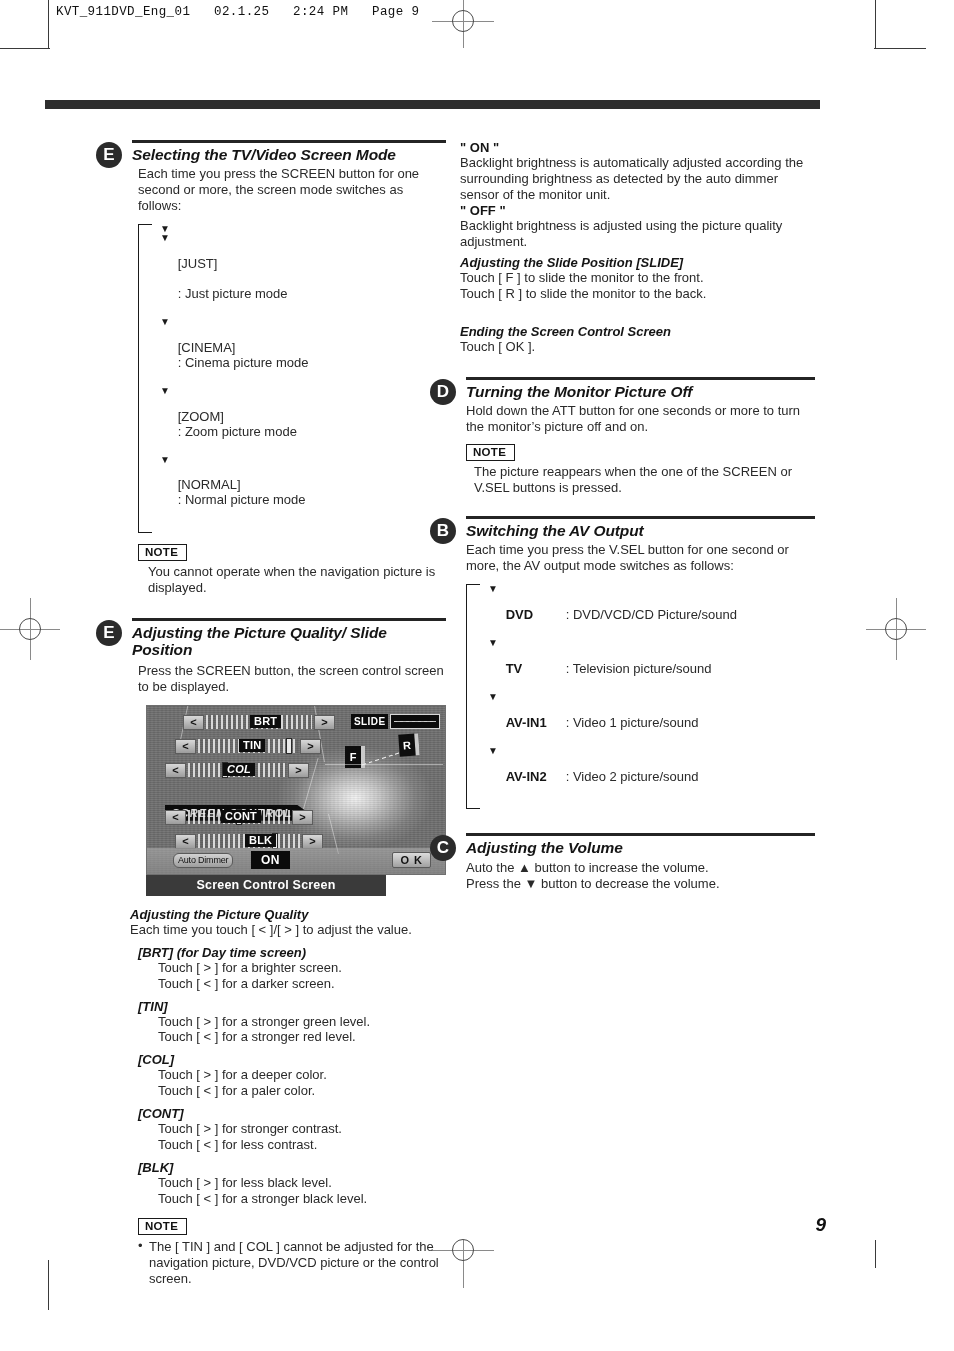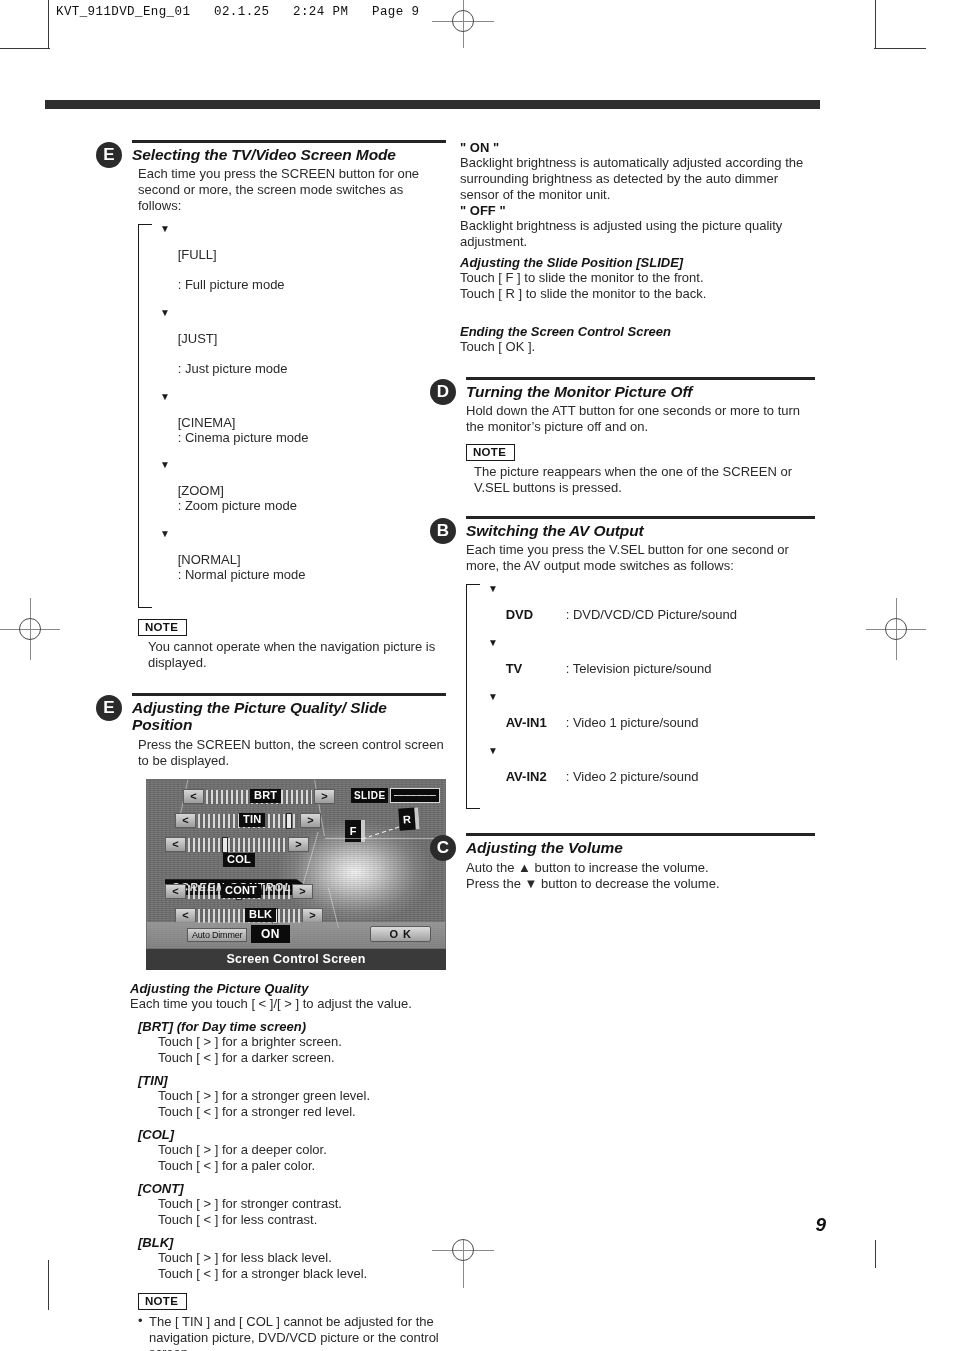--- a/index.html
+++ b/index.html
@@ -80,21 +80,21 @@
   }
   .flow-arrow { font-size:10px; line-height:9px; color:#1a1a1a; padding-left:4px; }
   .flow-row { font-size:13px; line-height:1.15; color:#2a2a2a; white-space:pre; }
   .flow-row b { font-weight:bold; color:#151515; }
 
   
   .figure { margin:10px 0 0 50px; width:300px; }
   .fig-shot { position:relative; width:300px; height:170px; overflow:hidden;
               background:#8e8e8e; border:1px solid #6f6f6f; }
   .fig-cap {
-    width:300px; background:#3a3a3a; color:#ffffff;
+    width:240px; background:#3a3a3a; color:#ffffff;
     font-size:12.5px; font-weight:bold; text-align:center;
     padding:3px 0 4px 0; letter-spacing:0.2px;
   }
 
   
   .scr-bg { position:absolute; inset:0;
     background:
       radial-gradient(ellipse 78px 52px at 208px 92px, #f2f2f2 0%, #c8c8c8 30%, #9a9a9a 58%, #7e7e7e 78%, #6e6e6e 100%),
       linear-gradient(160deg, #8d8d8d 0%, #7c7c7c 40%, #909090 70%, #787878 100%);
   }
@@ -139,21 +139,21 @@
     border-right:4px solid #c9c9c9; }
   .dash-arrow { position:absolute; height:1px;
     background-image:repeating-linear-gradient(90deg,#f0f0f0 0 4px, transparent 4px 7px); }
   .dimmer-key {
     position:absolute; background:linear-gradient(#d2d2d2,#9d9d9d); border:1px solid #5a5a5a;
     color:#111; font-size:9px; padding:1px 4px; line-height:1.15; letter-spacing:-0.2px;
   }
   .on-chip { position:absolute; background:#0b0b0b; color:#fff; font-size:12px; font-weight:bold;
     padding:2px 10px; letter-spacing:0.5px; }
   .ok-key { position:absolute; background:linear-gradient(#dcdcdc,#a0a0a0); border:1px solid #5a5a5a;
-    color:#111; font-size:11px; font-weight:bold; padding:1px 18px; letter-spacing:1px;
+    color:#111; font-size:11px; font-weight:bold; padding:1px 7px; letter-spacing:1px;
     border-radius:2px; }
   .bottom-strip { position:absolute; left:0; right:0; bottom:0; height:26px;
     background:linear-gradient(rgba(180,180,180,.55), rgba(140,140,140,.65)); }
 
   
   .bullets { margin:4px 0 0 0; padding:0; list-style:none; }
   .bullets li { font-size:13px; line-height:1.22; color:#2a2a2a;
                 padding-left:11px; position:relative; margin-bottom:1px; }
   .bullets li::before { content:"\2022"; position:absolute; left:0; top:-1px; font-size:13px; }
 
@@ -203,25 +203,20 @@
     <div class="sec-head">
       <div class="sec-rule"></div>
       <div class="sec-title">Selecting the TV/Video Screen Mode</div>
     </div>
   </div>
   <div class="body-txt indent" style="margin-top:3px;">Each time you press the SCREEN button for one second or more, the screen mode switches as follows:</div>
 
   <div class="flow">
     <div class="flow-bracket"></div>
     <div class="flow-arrow">▼</div>
-    <div class="flow-row">
-      <span>[FULL]</span>
-      <span style="display:inline-block;width:7px"></span>
-      <span>: Full picture mode</span>
-    </div>
     <div class="flow-arrow">▼</div>
     <div class="flow-row">
       <span>[JUST]</span>
       <span style="display:inline-block;width:7px"></span>
       <span>: Just picture mode</span>
     </div>
     <div class="flow-arrow">▼</div>
     <div class="flow-row">
       <span>[CINEMA]</span>
       <span>: Cinema picture mode</span>
@@ -278,21 +273,21 @@
       </div>
       <div class="lbl-chip" style="left:92px; top:33px;">TIN</div>
 
       <div class="slider-row" style="left:18px; top:56px; width:144px;">
         <div class="arrow-btn">&lt;</div>
         <div class="bars">
             <span class="bar-knob" style="left:34px;"></span>
           </div>
         <div class="arrow-btn">&gt;</div>
       </div>
-      <div class="lbl-chip" style="left:76px; top:73px;">COL</div>
+      <div class="lbl-chip" style="left:76px; top:57px;font-style:italic;">COL</div>
 
       <div class="sc-banner" style="left:18px; top:79px;">SCREEN CONTROL</div>
 
       <div class="slider-row" style="left:18px; top:103px; width:148px;">
         <div class="arrow-btn">&lt;</div>
         <div class="bars">
             <span class="bar-knob" style="left:48px;"></span>
           </div>
         <div class="arrow-btn">&gt;</div>
       </div>
@@ -310,21 +305,21 @@
       <div class="slide-chip" style="left:204px; top:8px;">SLIDE</div>
       <div class="slide-gauge" style="left:243px; top:8px; width:50px; height:15px;">
         <i></i>
       </div>
       <div class="fr-key" style="left:198px; top:40px; width:20px; height:22px;">F</div>
       <div class="fr-key" style="left:252px; top:28px; width:20px; height:22px; transform:rotate(-4deg);">R</div>
       <div class="dash-arrow" style="left:214px; top:52px; width:42px; transform:rotate(-18deg);"></div>
       <div class="scr-facet" style="left:178px; top:58px; width:118px; height:1px; border-left:none; border-top:1px solid rgba(235,235,235,.5);"></div>
 
       <div class="bottom-strip"></div>
-      <div class="dimmer-key" style="left:40px; bottom:6px;">Auto Dimmer</div>
+      <div class="dimmer-key" style="left:26px; bottom:6px;border-radius:6px;">Auto Dimmer</div>
       <div class="on-chip" style="left:104px; bottom:5px;">ON</div>
       <div class="ok-key" style="right:14px; bottom:6px;">O K</div>
     </div>
     <div class="fig-cap">Screen Control Screen</div>
   </div>
 
   <div class="sub-it" style="margin-left:34px; margin-top:11px;">Adjusting the Picture Quality</div>
   <div class="body-txt" style="margin-left:34px;">Each time you touch [ &lt; ]/[ &gt; ] to adjust the value.</div>
 
   <div class="sub-it" style="margin-left:42px;">[BRT] (for Day time screen)</div>

